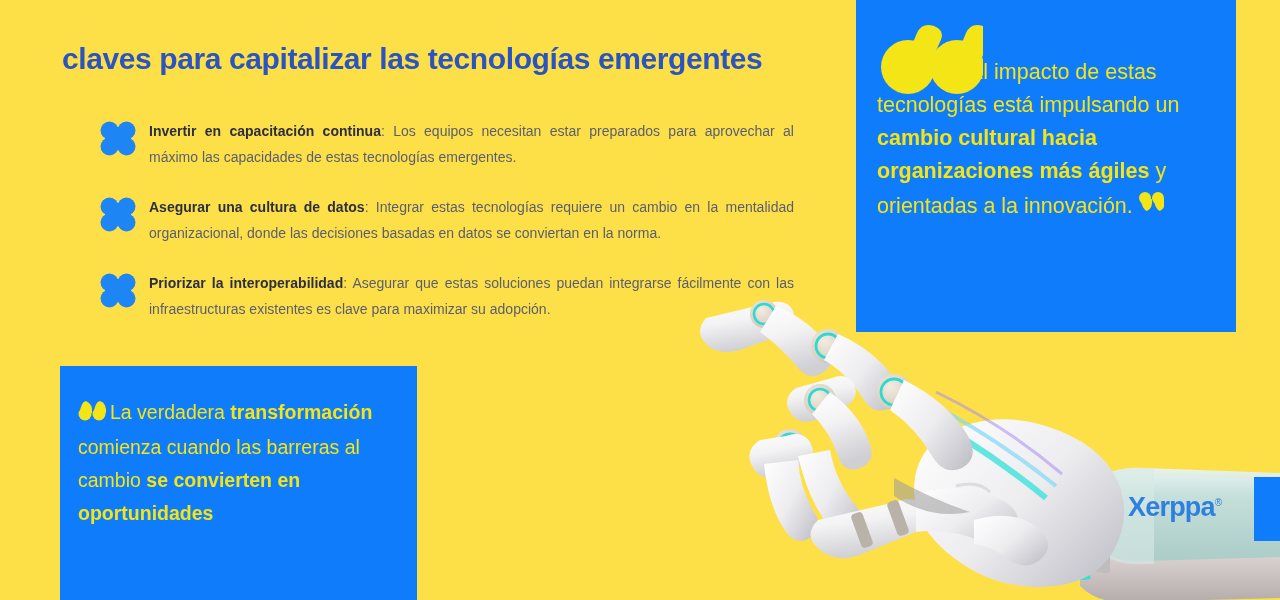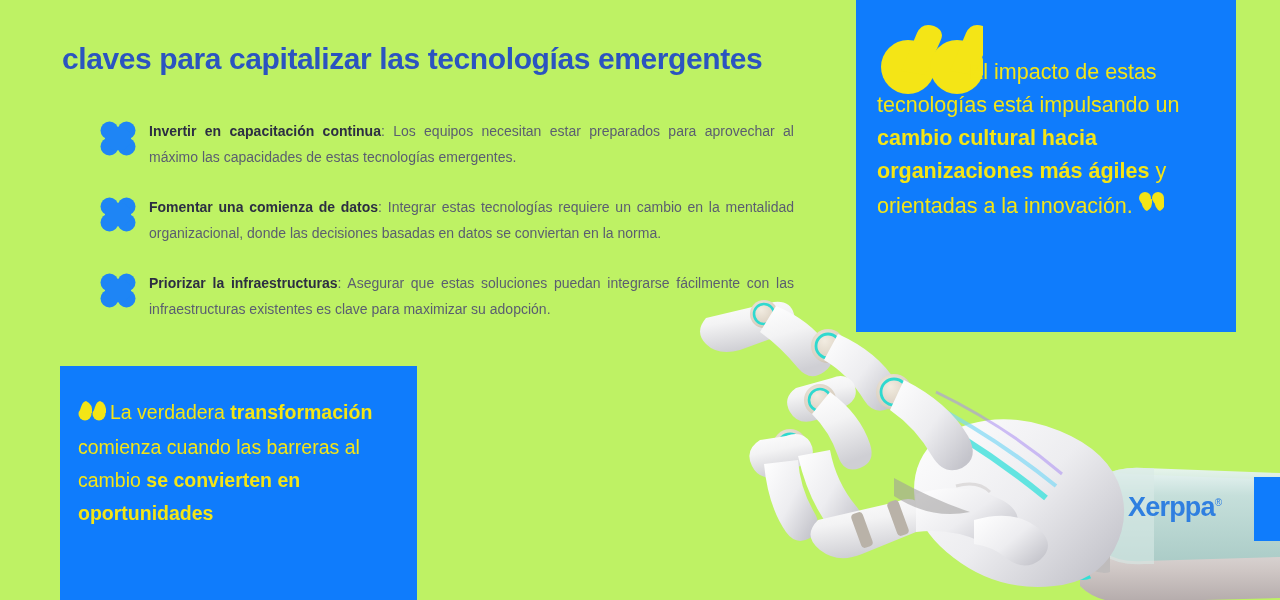--- a/index.html
+++ b/index.html
@@ -9,21 +9,21 @@
     height: 600px;
     overflow: hidden;
     background: #ffffff;
     font-family: "Liberation Sans", sans-serif;
   }
 
   #page {
     position: relative;
     width: 1280px;
     height: 600px;
-    background: #bef264;
+    background: #fde047;
   }
 
   
   .page-title {
     position: absolute;
     left: 62px;
     top: 42px;
     font-size: 30px;
     font-weight: bold;
     letter-spacing: -0.4px;
@@ -193,37 +193,37 @@
           <g fill="#1e85f5">
             <circle cx="15.5" cy="16.5" r="9"></circle>
             <circle cx="32.5" cy="16.5" r="9"></circle>
             <circle cx="15.5" cy="32.5" r="9"></circle>
             <circle cx="32.5" cy="32.5" r="9"></circle>
             <rect x="14" y="13" width="20" height="23" rx="6"></rect>
             <rect x="11" y="16" width="26" height="17" rx="6"></rect>
           </g>
         </svg>
       </span>
-      <span class="bullet-text"><span class="lead">Fomentar una comienza de datos</span><span>: Integrar estas tecnologías requiere un cambio en la mentalidad organizacional, donde las decisiones basadas en datos se conviertan en la norma.</span></span>
+      <span class="bullet-text"><span class="lead">Asegurar una cultura de datos</span><span>: Integrar estas tecnologías requiere un cambio en la mentalidad organizacional, donde las decisiones basadas en datos se conviertan en la norma.</span></span>
     </div>
 
     <div class="bullet-item">
       <span class="bullet-icon">
         <svg width="48" height="48" viewBox="0 0 48 48" aria-hidden="true">
           <g fill="#1e85f5">
             <circle cx="15.5" cy="16.5" r="9"></circle>
             <circle cx="32.5" cy="16.5" r="9"></circle>
             <circle cx="15.5" cy="32.5" r="9"></circle>
             <circle cx="32.5" cy="32.5" r="9"></circle>
             <rect x="14" y="13" width="20" height="23" rx="6"></rect>
             <rect x="11" y="16" width="26" height="17" rx="6"></rect>
           </g>
         </svg>
       </span>
-      <span class="bullet-text"><span class="lead">Priorizar la infraestructuras</span><span>: Asegurar que estas soluciones puedan integrarse fácilmente con las infraestructuras existentes es clave para maximizar su adopción.</span></span>
+      <span class="bullet-text"><span class="lead">Priorizar la interoperabilidad</span><span>: Asegurar que estas soluciones puedan integrarse fácilmente con las infraestructuras existentes es clave para maximizar su adopción.</span></span>
     </div>
 
   </div>
 
   <svg id="robot-hand" viewBox="0 0 592 312">
     <defs>
       <linearGradient id="gWhite" x1="0" y1="0" x2="0.3" y2="1">
         <stop offset="0%" stop-color="#ffffff"></stop>
         <stop offset="45%" stop-color="#f3f3f4"></stop>
         <stop offset="100%" stop-color="#cfcfd4"></stop>

